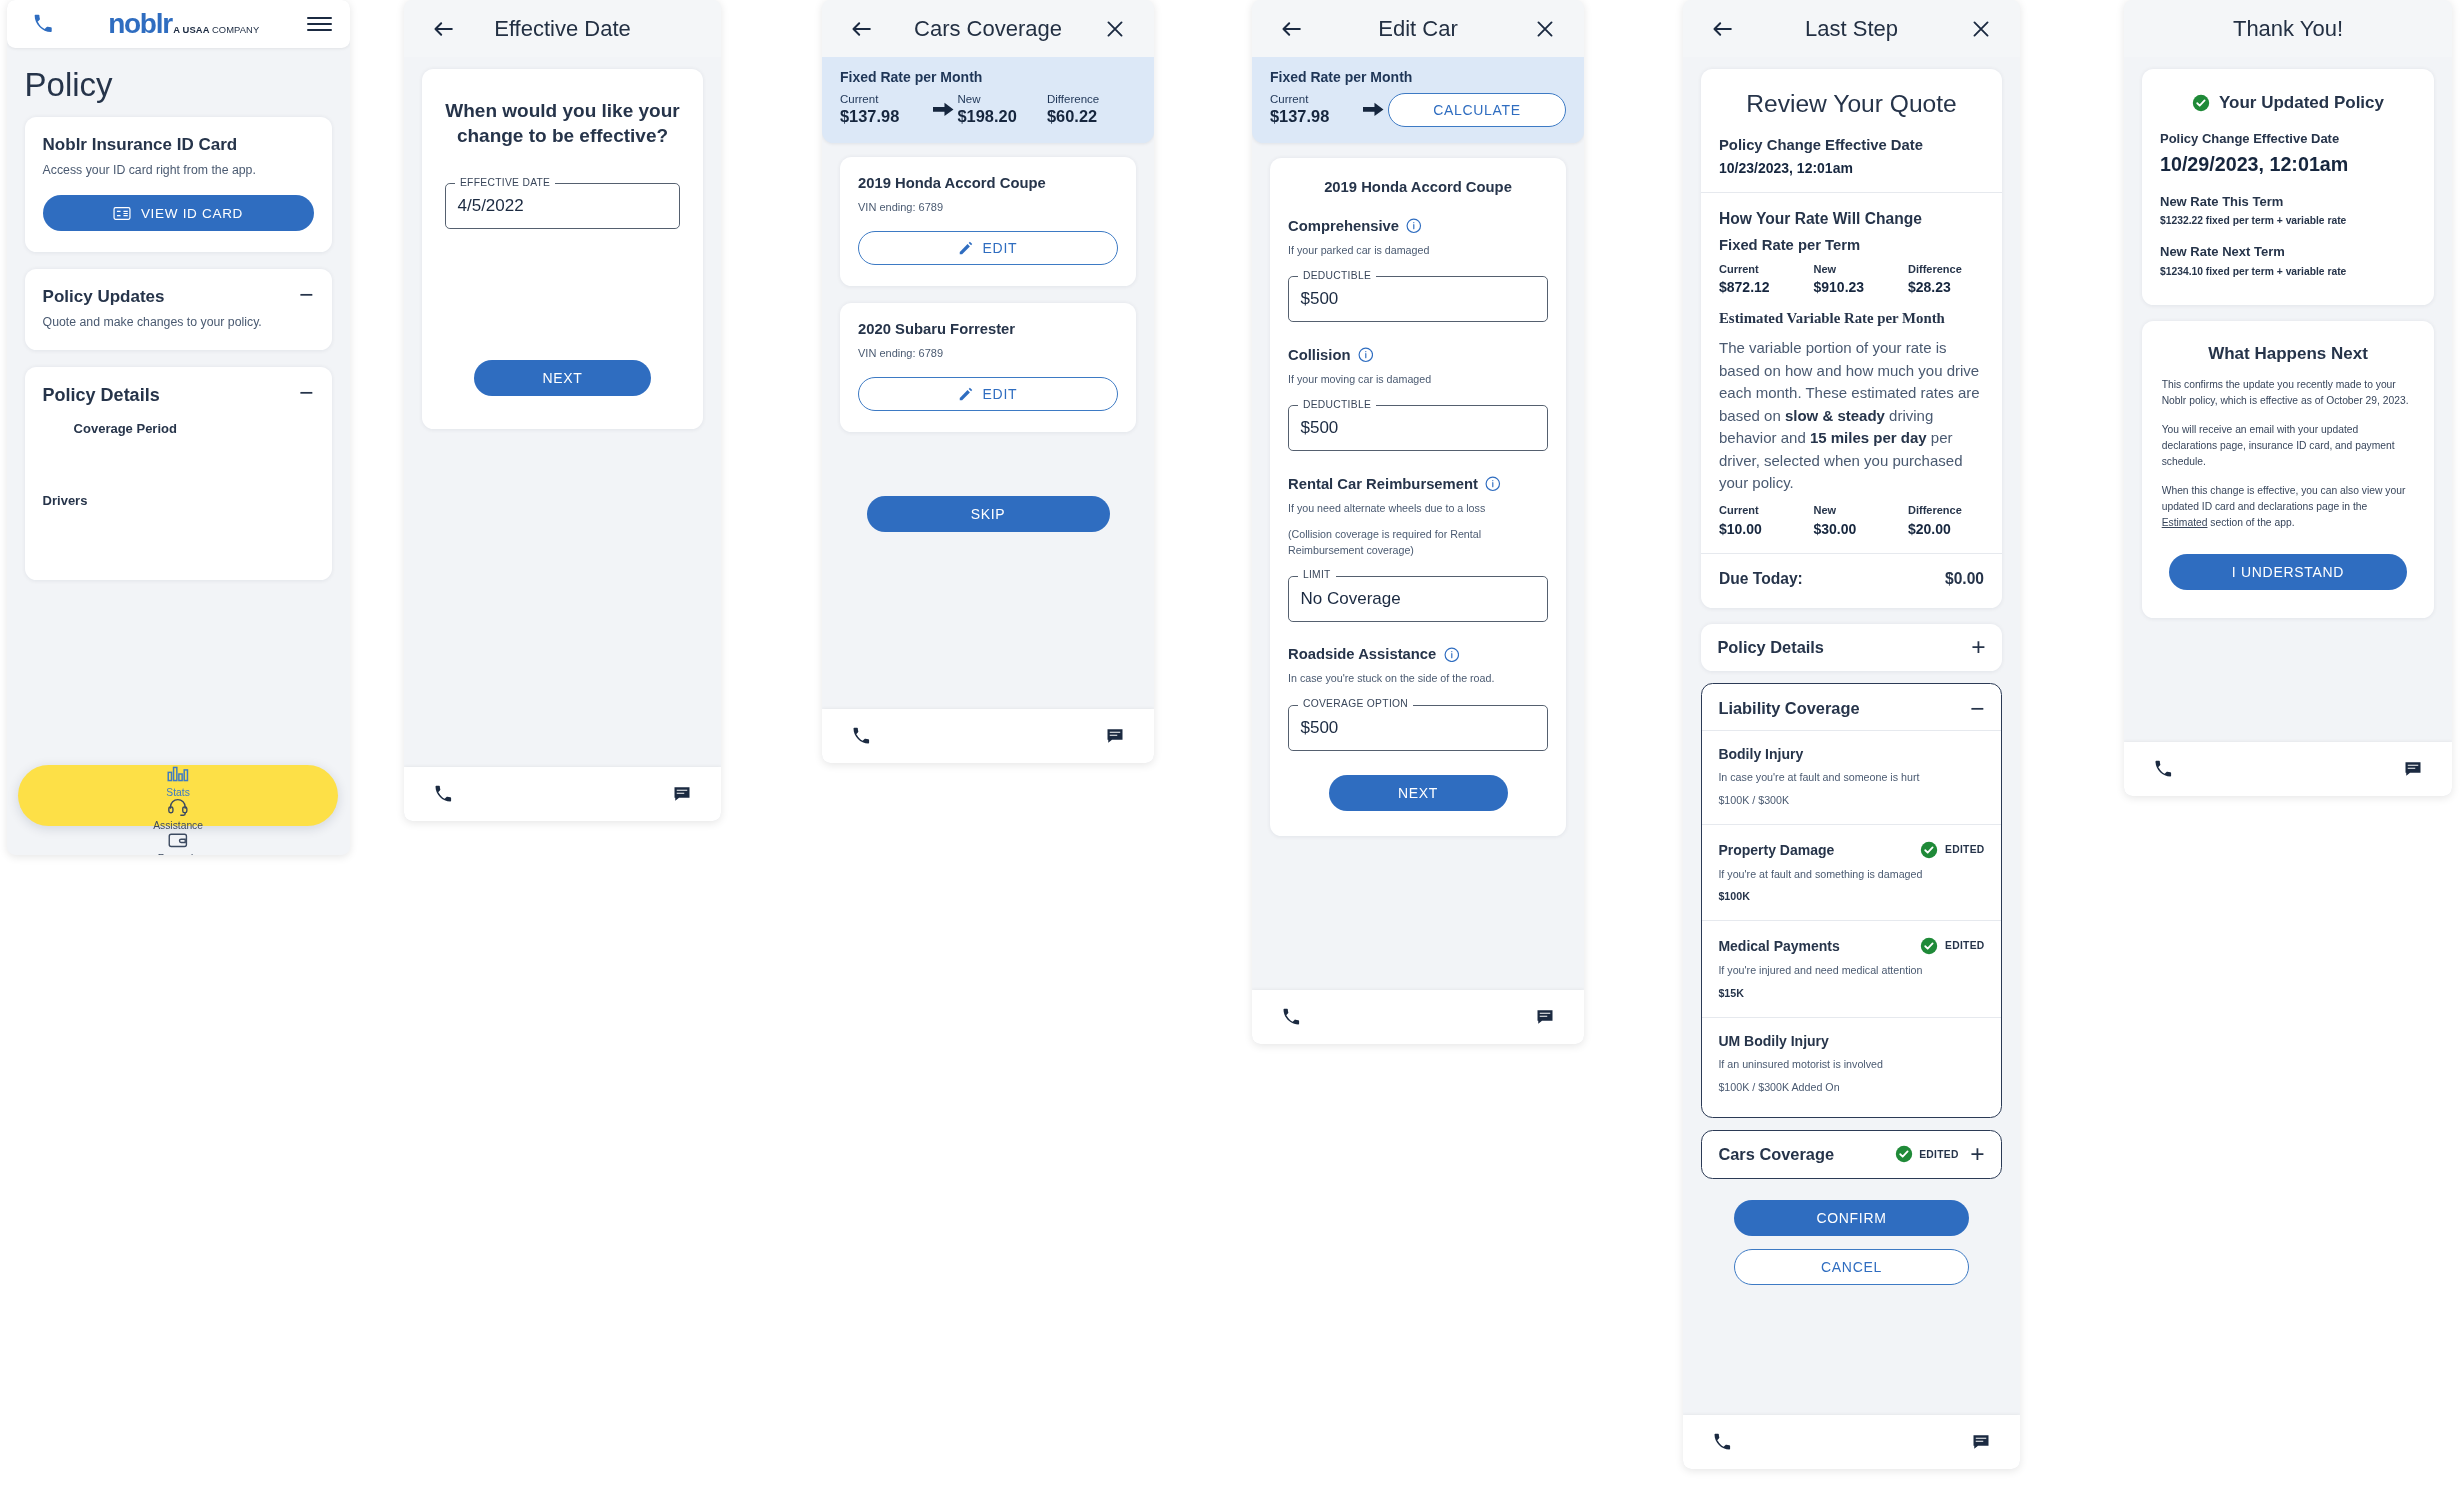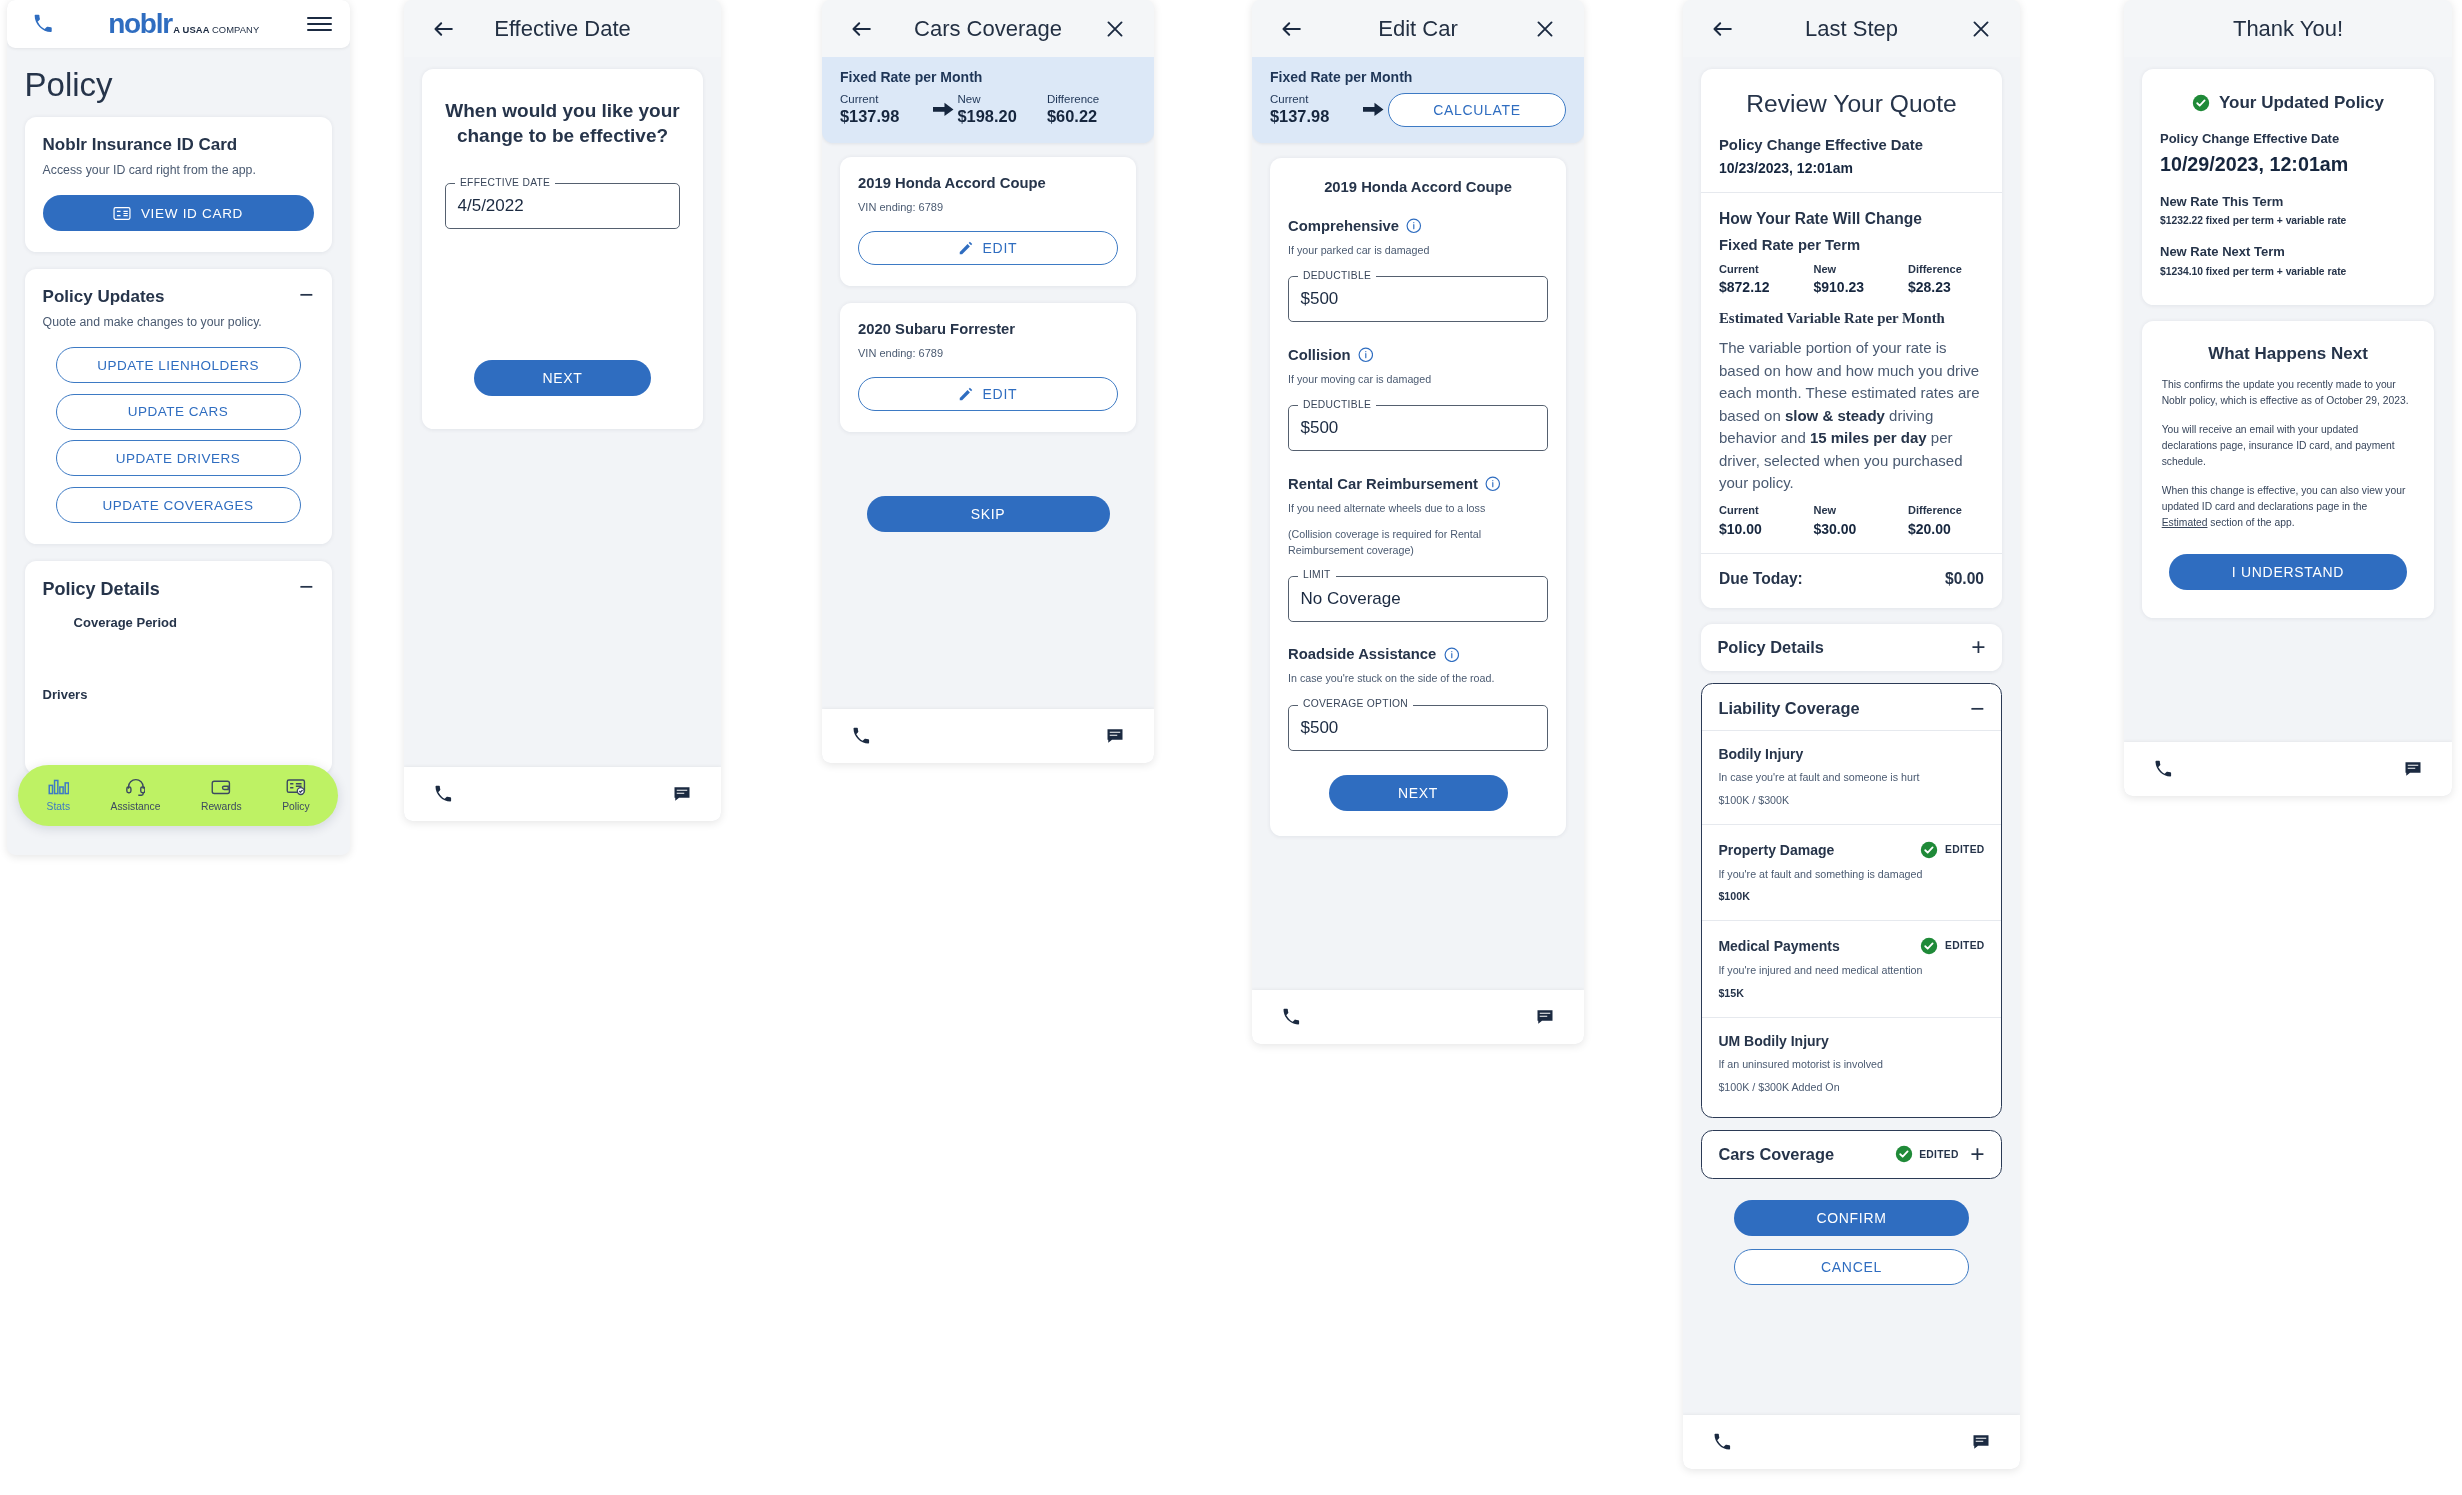--- a/index.html
+++ b/index.html
@@ -86,24 +86,25 @@
   .card-pad { padding: 18px 18px 21.3px; }
   .card-h { font-size: 17px; font-weight: 700; color:#26344a; }
   .card-sub { font-size: 12.3px; color:#4a5a71; margin-top: 8.2px; }
   .minus-btn, .plus-btn { font-size: 24.6px; line-height: 16.4px; color:#26344a; cursor:pointer; }
   .row-between { display:flex; align-items:flex-start; justify-content:space-between; }
   .stack-btns { margin-top: 18px; display:flex; flex-direction:column; gap: 10.7px; padding: 0 13px; }
   .stack-btns .btn { height: 36px; font-size: 13.5px; letter-spacing:0.5px; border-width:1.3px; }
 
   .tabbar {
     position:absolute; left: 11.5px; right: 11.5px; bottom: 29.5px;
-    height: 61px; background:#bef264; border-radius: 33px;
+    height: 61px; background:#fde047; border-radius: 33px;
     box-shadow: 0 2.5px 11.5px rgba(16,30,54,.14);
     display:flex; align-items:center; justify-content:space-around;
     padding: 0 8.2px;
+    flex-direction: column;
   }
   .tab { display:flex; flex-direction:column; align-items:center; gap:4.1px; cursor:pointer; color:#3c4a60; }
   .tab .tab-label { font-size: 10.3px; }
   .tab.active { color:#3d7ac4; }
 
   
   #panel-effdate { left: 404px; top: 0px; width: 317px; height: 821px; }
   .field {
     position: relative;
     border: 1.3px solid #55606f;
@@ -231,26 +232,20 @@
 
       <div class="card">
         <div class="card-pad">
           <div class="row-between">
             <div>
               <div class="card-h">Policy Updates</div>
               <div class="card-sub">Quote and make changes to your policy.</div>
             </div>
             <div class="minus-btn">−</div>
           </div>
-          <div class="stack-btns">
-            <div class="btn btn-outline">UPDATE LIENHOLDERS</div>
-            <div class="btn btn-outline">UPDATE CARS</div>
-            <div class="btn btn-outline">UPDATE DRIVERS</div>
-            <div class="btn btn-outline">UPDATE COVERAGES</div>
-          </div>
         </div>
       </div>
 
       <div class="card" style="height:213px;">
         <div class="card-pad">
           <div class="row-between">
             <div class="card-h" style="font-size:18px;">Policy Details</div>
             <div class="minus-btn">−</div>
           </div>
           <div class="card-h" style="margin-top:14.8px;font-size:13px;margin-left:31px;">Coverage Period</div>

